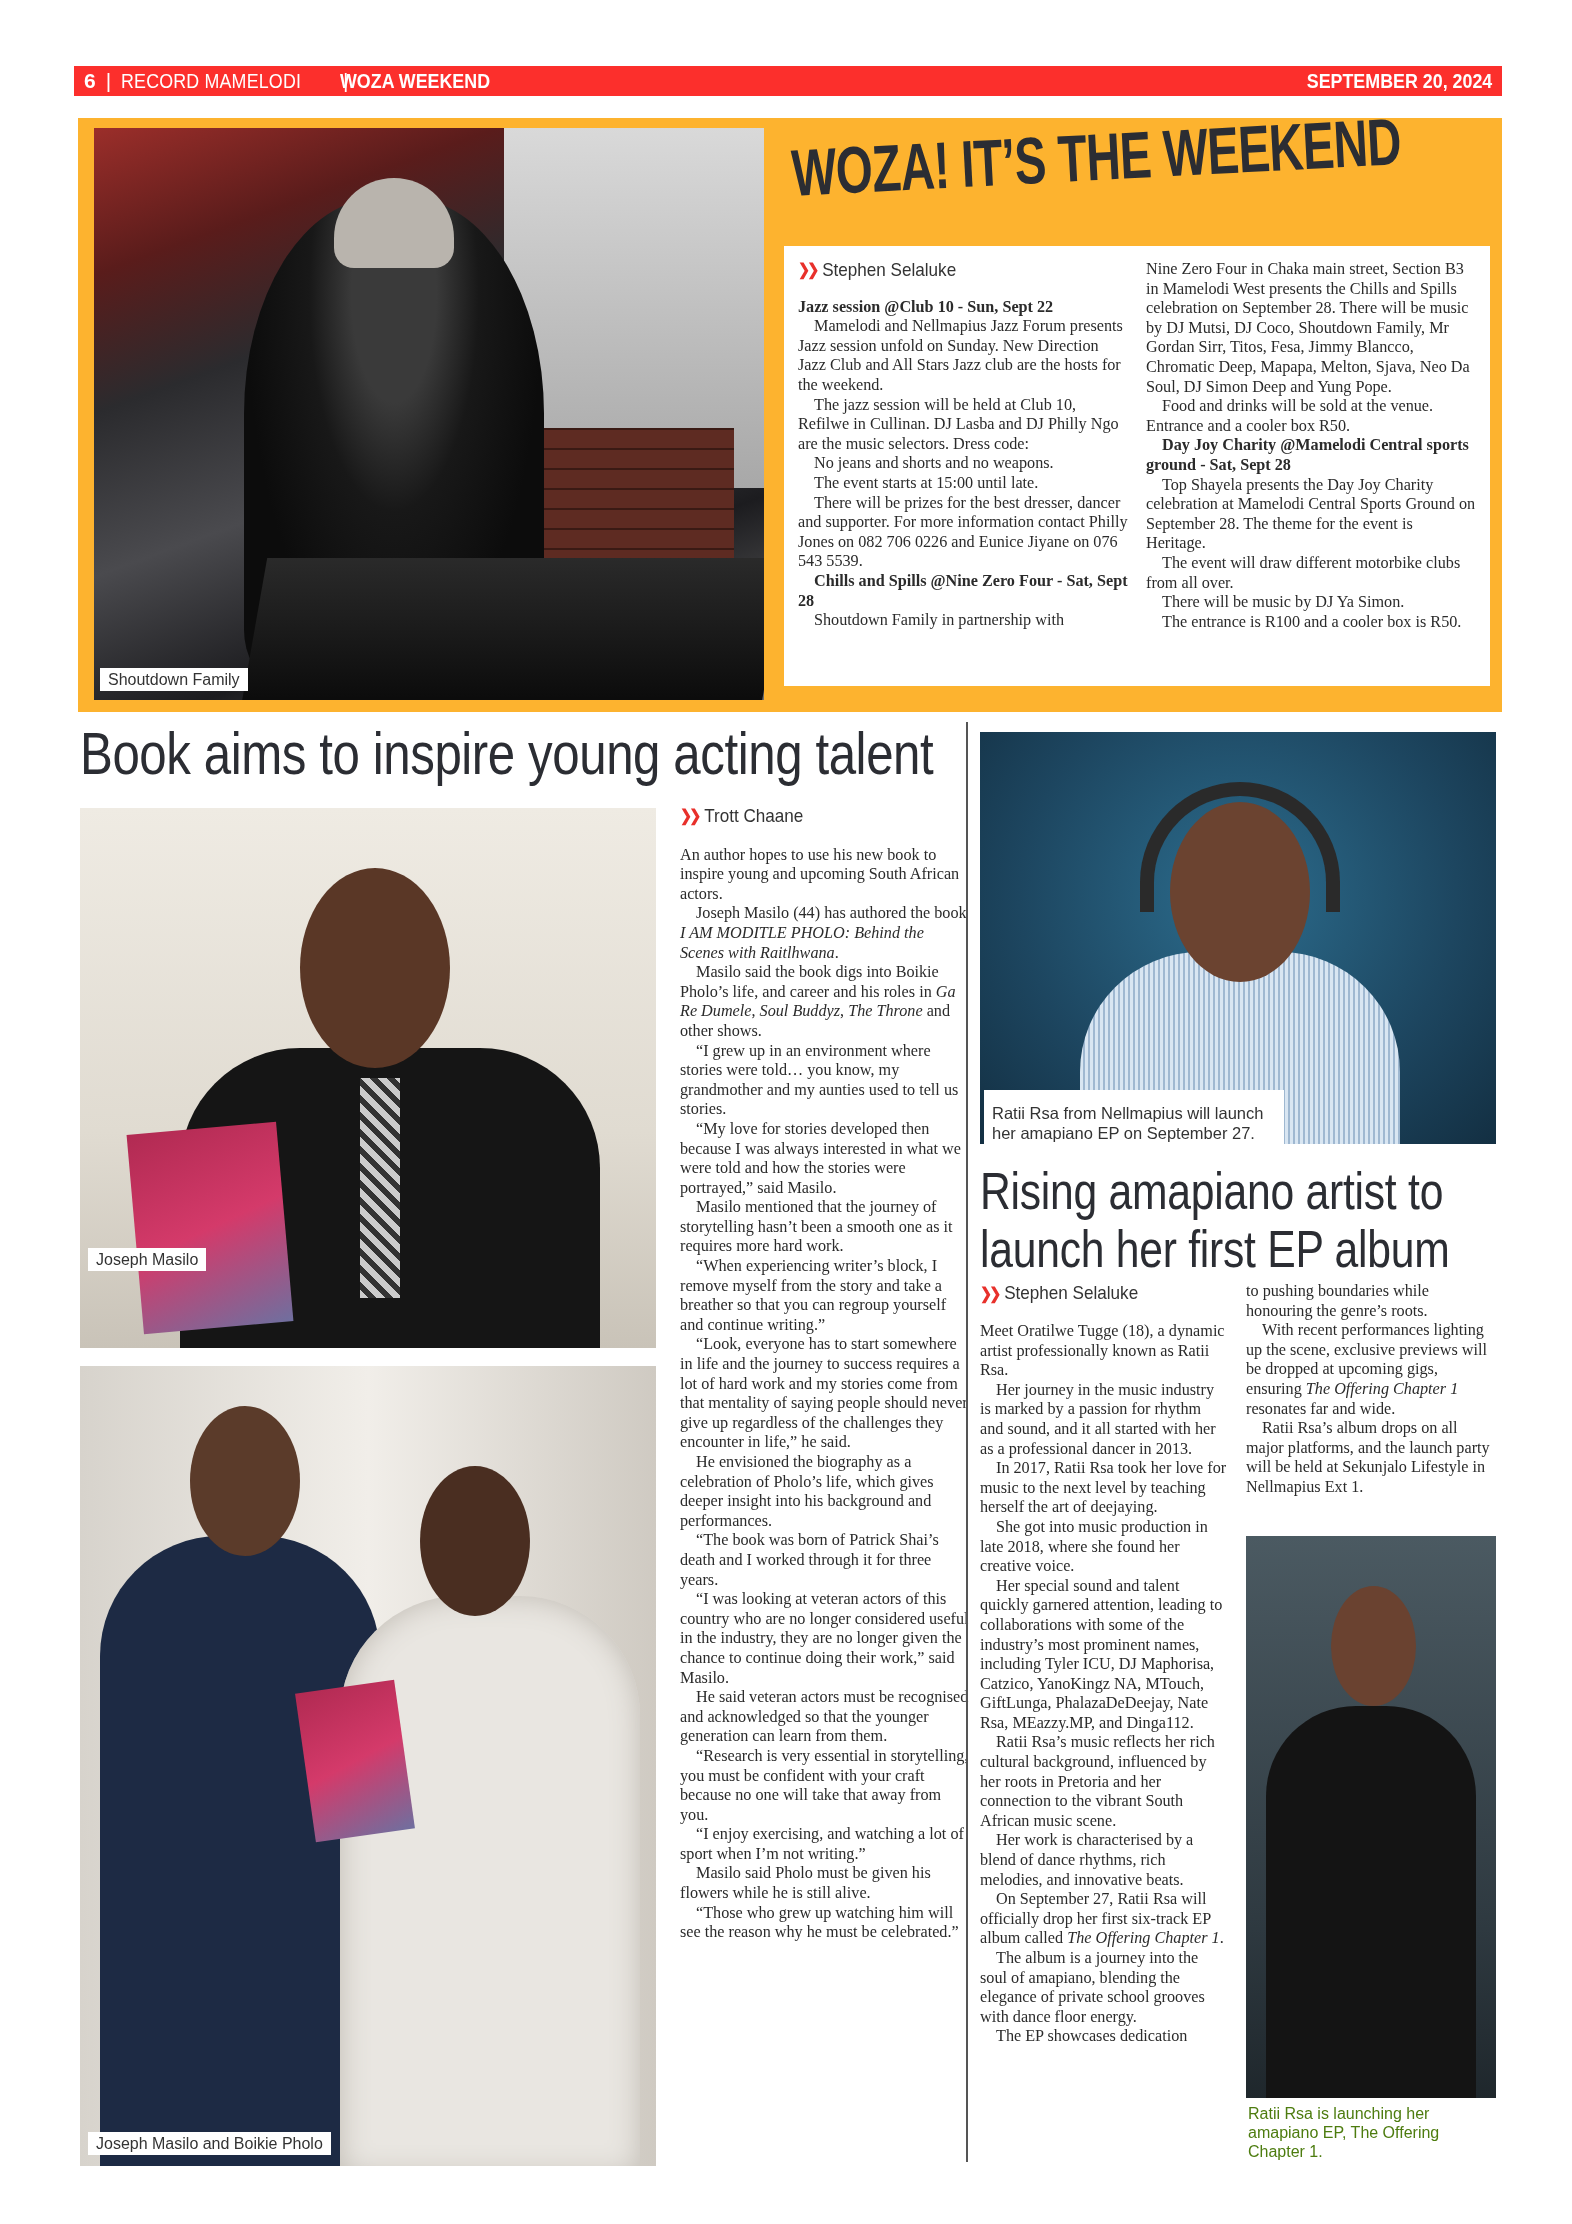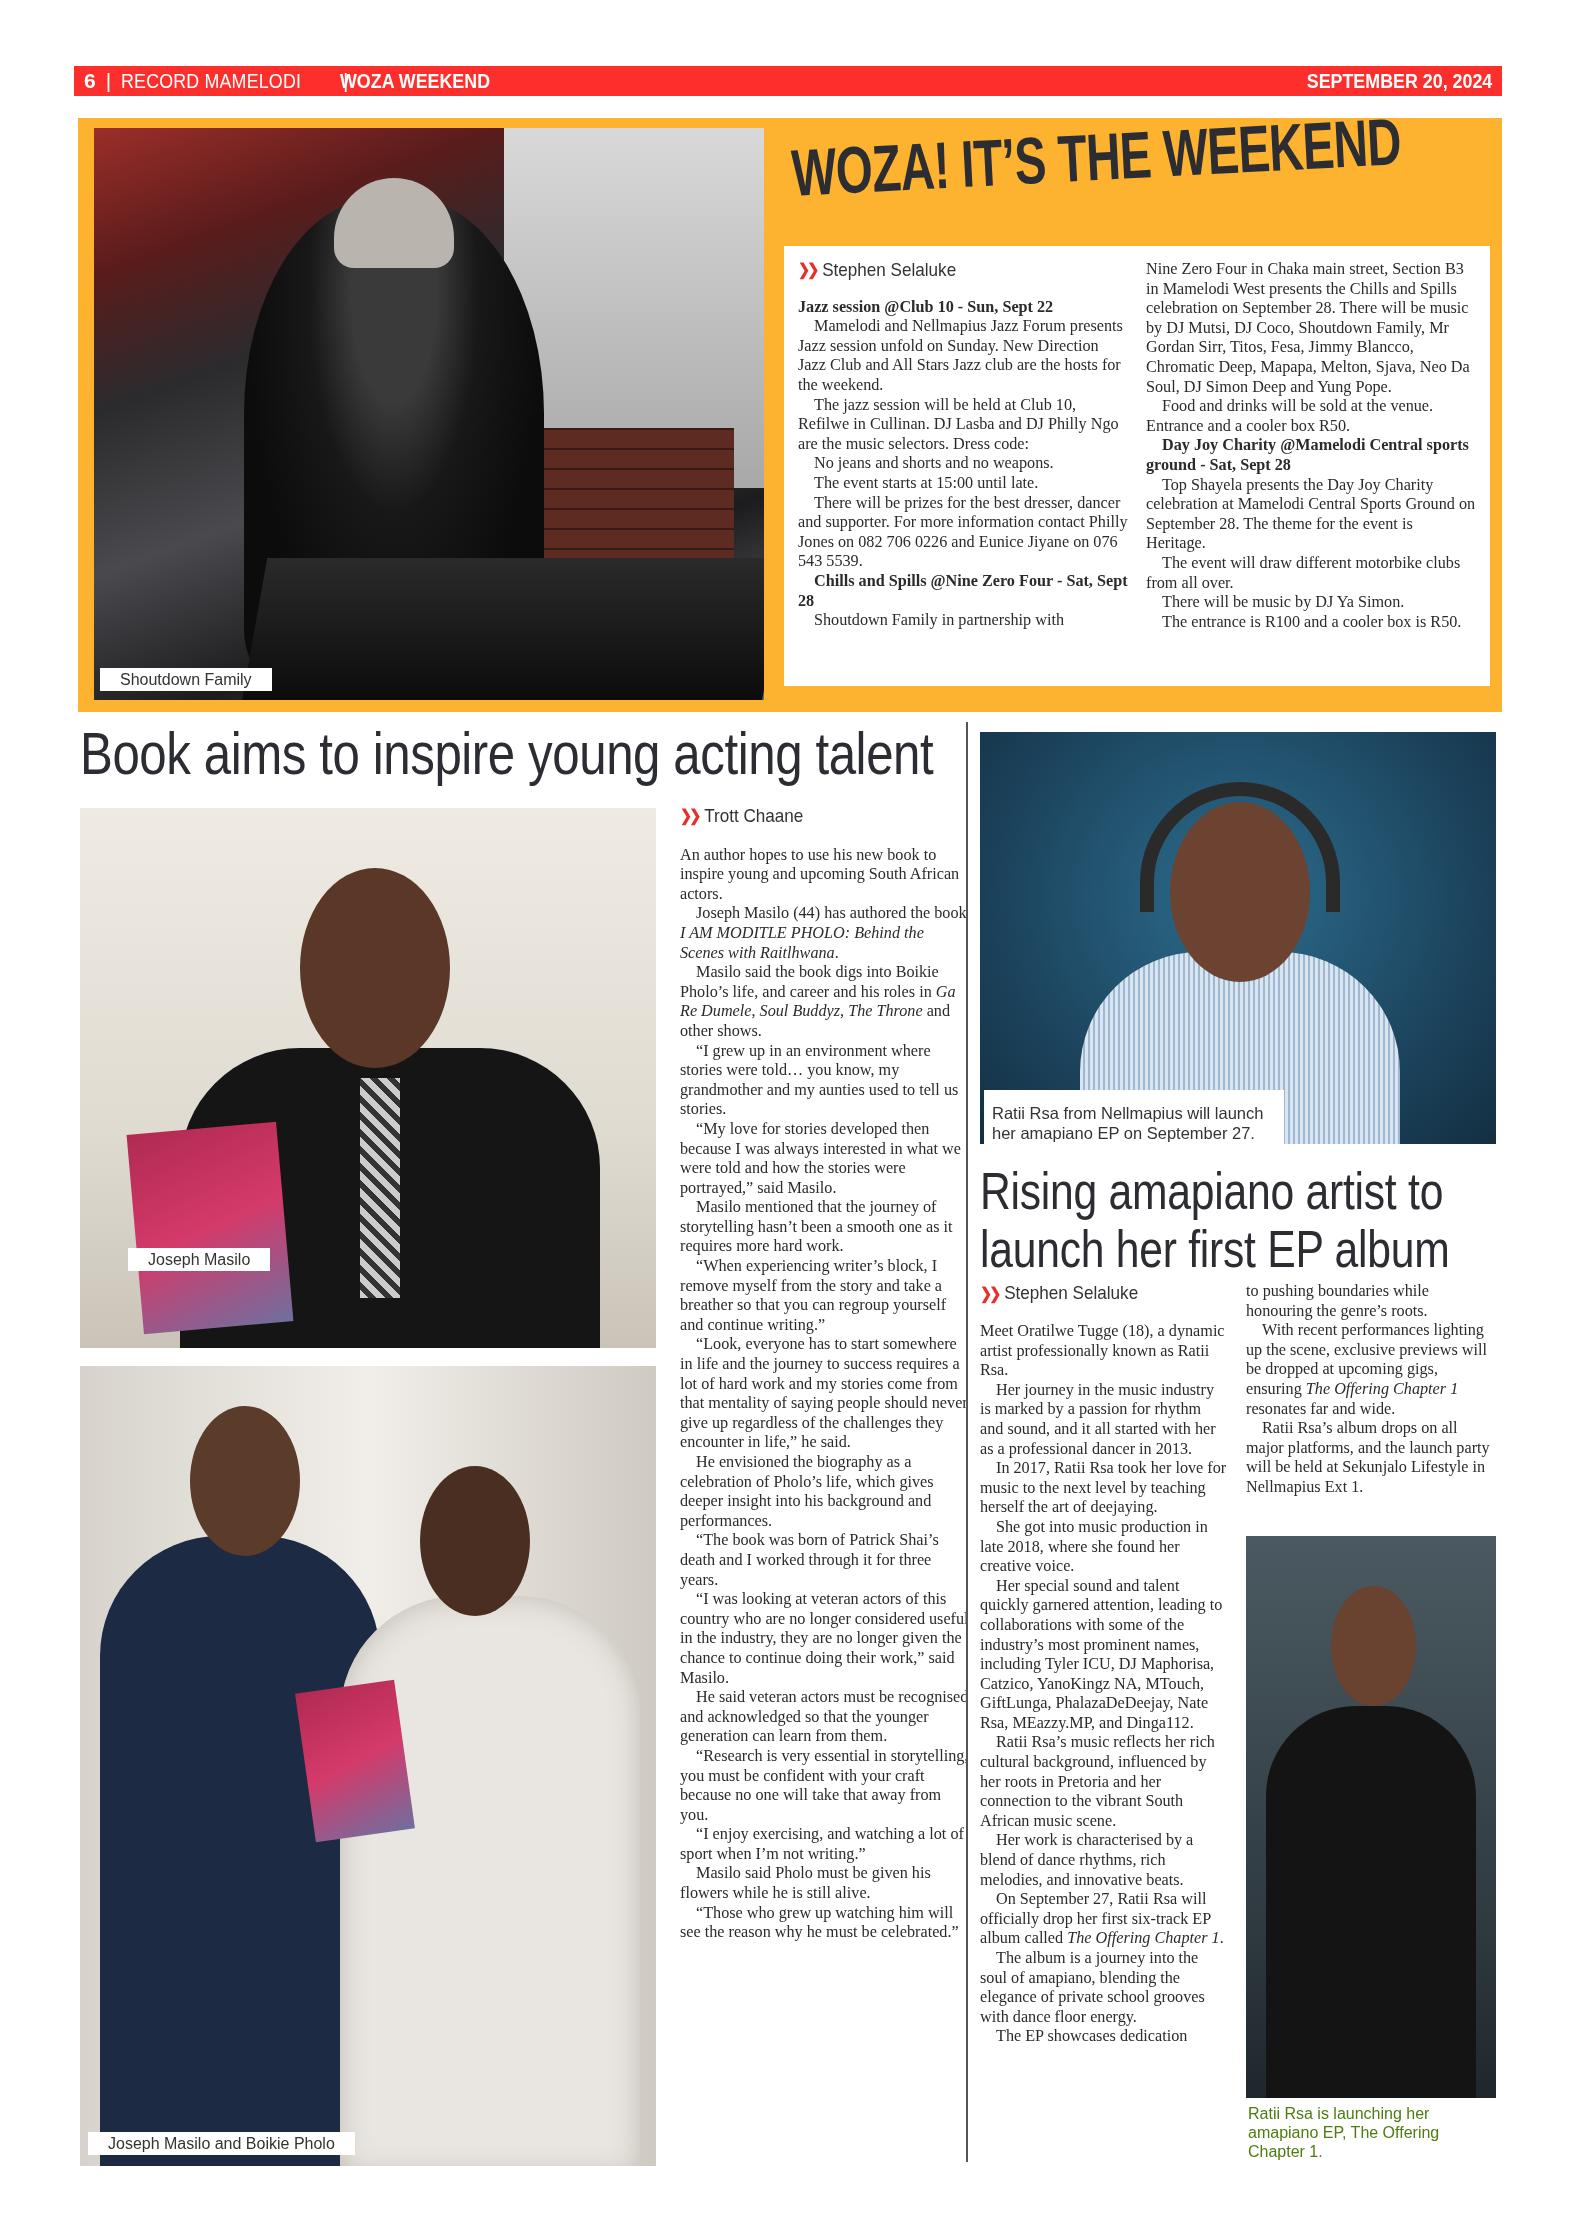--- a/index.html
+++ b/index.html
@@ -20,21 +20,21 @@
 
   
   .woza-box { left: 78px; top: 118px; width: 1424px; height: 594px; background: #fdb32f; }
   .woza-photo { left: 94px; top: 128px; width: 670px; height: 572px;
     background: linear-gradient(160deg, #9b2e2a 0%, #5a1c1b 18%, #2b2b2e 35%, #4a4a4e 55%, #1c1c1f 75%, #6d6d6d 100%); overflow: hidden; }
   .woza-photo .wall { position: absolute; right: 0; top: 0; width: 260px; height: 360px; background: linear-gradient(180deg,#d9d9d9,#a8a8a8); }
   .woza-photo .brick { position: absolute; right: 30px; top: 300px; width: 190px; height: 160px; background: repeating-linear-gradient(0deg,#5e2b22 0 18px,#3a1a14 18px 20px); }
   .woza-photo .person { position: absolute; left: 150px; top: 70px; width: 300px; height: 480px; background: radial-gradient(ellipse at 50% 20%, #3a3a3a 0 20%, #181818 40%, #0c0c0c 70%); border-radius: 45% 45% 10% 10%; }
   .woza-photo .beanie { position: absolute; left: 240px; top: 50px; width: 120px; height: 90px; background: #b9b4ad; border-radius: 60px 60px 20px 20px; }
   .woza-photo .mixer { position: absolute; left: 160px; top: 430px; width: 520px; height: 150px; background: linear-gradient(180deg,#2a2a2a,#0a0a0a); transform: skewX(-10deg); }
-  .caption-box { background: #fff; color: #333; font-family: "Liberation Sans", sans-serif; font-size: 16px; padding: 2px 20px; line-height: 1.2; }
+  .caption-box { background: #fff; color: #333; font-family: "Liberation Sans", sans-serif; font-size: 16px; padding: 2px 8px; line-height: 1.2; }
   .cap-shoutdown { left: 100px; top: 668px; }
 
   .woza-title { left: 790px; top: 140px; width: 700px; font-family: "Liberation Sans", sans-serif; font-weight: bold;
     font-size: 66px; color: #2b2d33; transform: rotate(-3deg) scaleX(0.72); transform-origin: left top; white-space: nowrap; letter-spacing: -1px; line-height: 1; }
 
   .woza-text { left: 784px; top: 246px; width: 706px; height: 440px; background: #fff; padding: 14px 14px 0 14px; }
   .byline { font-family: "Liberation Sans", sans-serif; font-size: 19px; color: #333; display: flex; align-items: center; gap: 6px; transform: scaleX(0.9); transform-origin: left; white-space: nowrap; }
   .chev { color: #e8302b; font-weight: bold; font-size: 16px; letter-spacing: -3px; }
   .cols2 { display: flex; gap: 18px; }
   .col { font-size: 16.2px; line-height: 19.6px; }
@@ -44,21 +44,21 @@
 
   
   .book-title { left: 80px; top: 724px; font-family: "Liberation Sans", sans-serif; font-size: 60px; color: #2b2d33;
     transform: scaleX(0.82); transform-origin: left top; white-space: nowrap; letter-spacing: -0.5px; line-height: 1; }
   .photo-masilo { left: 80px; top: 808px; width: 576px; height: 540px; background: #e8e3da; overflow: hidden; }
   .photo-masilo .bg { position: absolute; inset: 0; background: linear-gradient(180deg,#efebe3 0%,#e0dbd1 60%,#c9c3b8 100%); }
   .photo-masilo .body { position: absolute; left: 100px; top: 240px; width: 420px; height: 320px; background: #151515; border-radius: 120px 120px 0 0; }
   .photo-masilo .head { position: absolute; left: 220px; top: 60px; width: 150px; height: 200px; background: #5a3726; border-radius: 50%; }
   .photo-masilo .tie { position: absolute; left: 280px; top: 270px; width: 40px; height: 220px; background: repeating-linear-gradient(45deg,#ccc 0 6px,#333 6px 12px); }
   .photo-masilo .book { position: absolute; left: 55px; top: 320px; width: 150px; height: 200px; background: linear-gradient(160deg,#b12a52,#d43a6a 50%,#6f6f9f); transform: rotate(-5deg); }
-  .cap-masilo { left: 88px; top: 1248px; margin-left: 40px; }
+  .cap-masilo { left: 88px; top: 1248px; }
 
   .photo-duo { left: 80px; top: 1366px; width: 576px; height: 800px; background: #ddd9d2; overflow: hidden; }
   .photo-duo .bg { position: absolute; inset: 0; background: linear-gradient(90deg,#d7d3cc,#f1eee9 50%,#cfcac2); }
   .photo-duo .man1 { position: absolute; left: 20px; top: 170px; width: 280px; height: 640px; background: #1d2a44; border-radius: 120px 120px 0 0; }
   .photo-duo .head1 { position: absolute; left: 110px; top: 40px; width: 110px; height: 150px; background: #5b3b2a; border-radius: 50%; }
   .photo-duo .man2 { position: absolute; left: 260px; top: 230px; width: 300px; height: 580px; background: #e9e6e1; border-radius: 120px 120px 0 0; box-shadow: inset 0 0 30px #bfbab2; }
   .photo-duo .head2 { position: absolute; left: 340px; top: 100px; width: 110px; height: 150px; background: #4a2e21; border-radius: 50%; }
   .photo-duo .book { position: absolute; left: 225px; top: 320px; width: 100px; height: 150px; background: linear-gradient(160deg,#b12a52,#d43a6a 50%,#6f6f9f); transform: rotate(-8deg); }
   .cap-duo { left: 88px; top: 2132px; }
 

